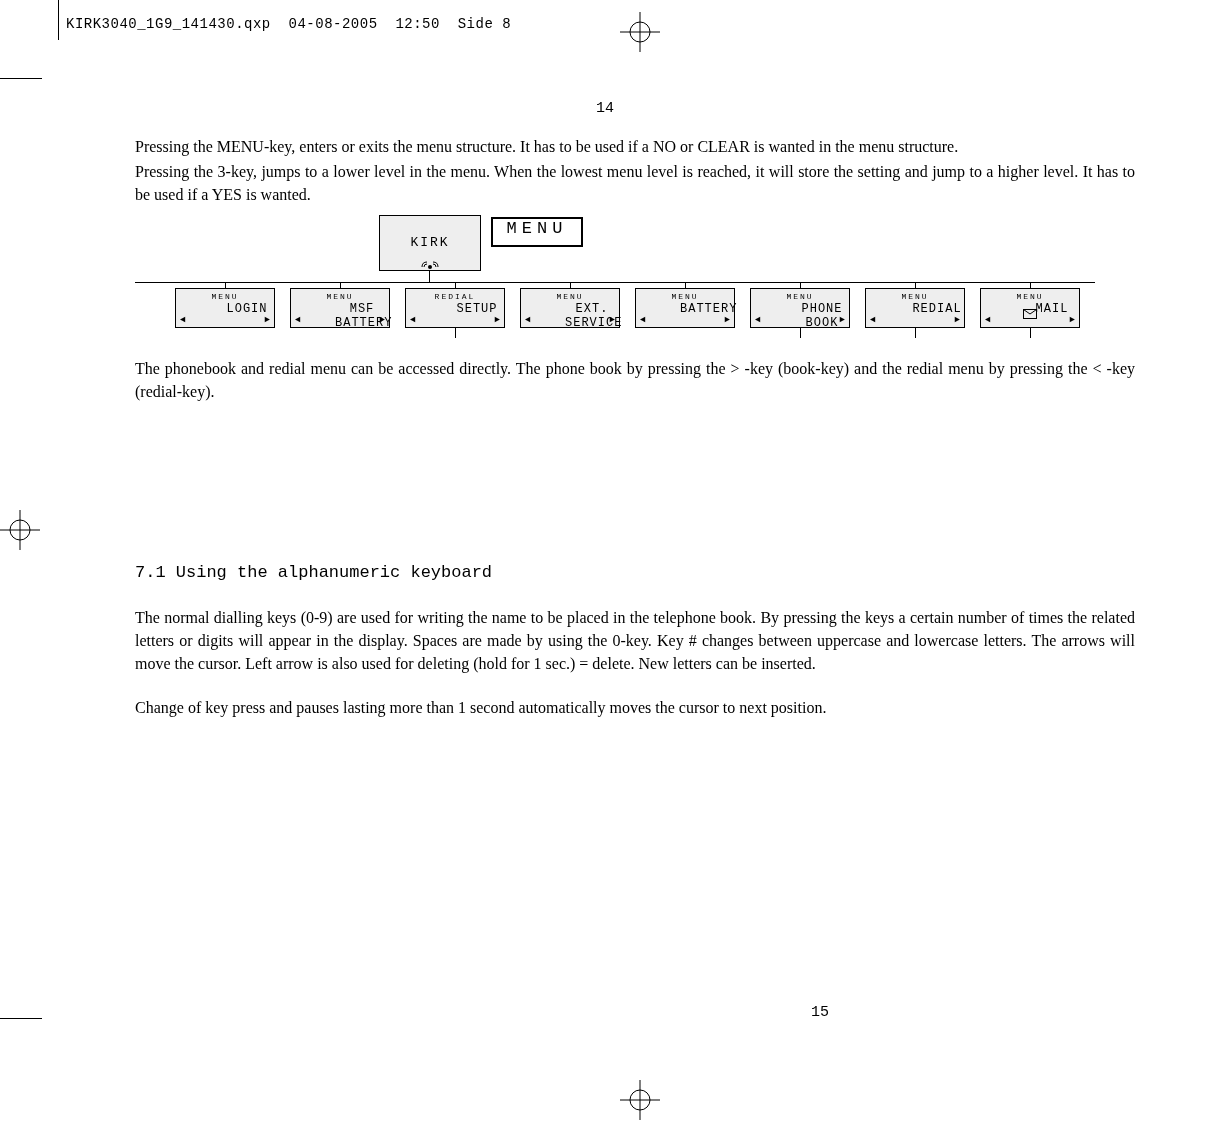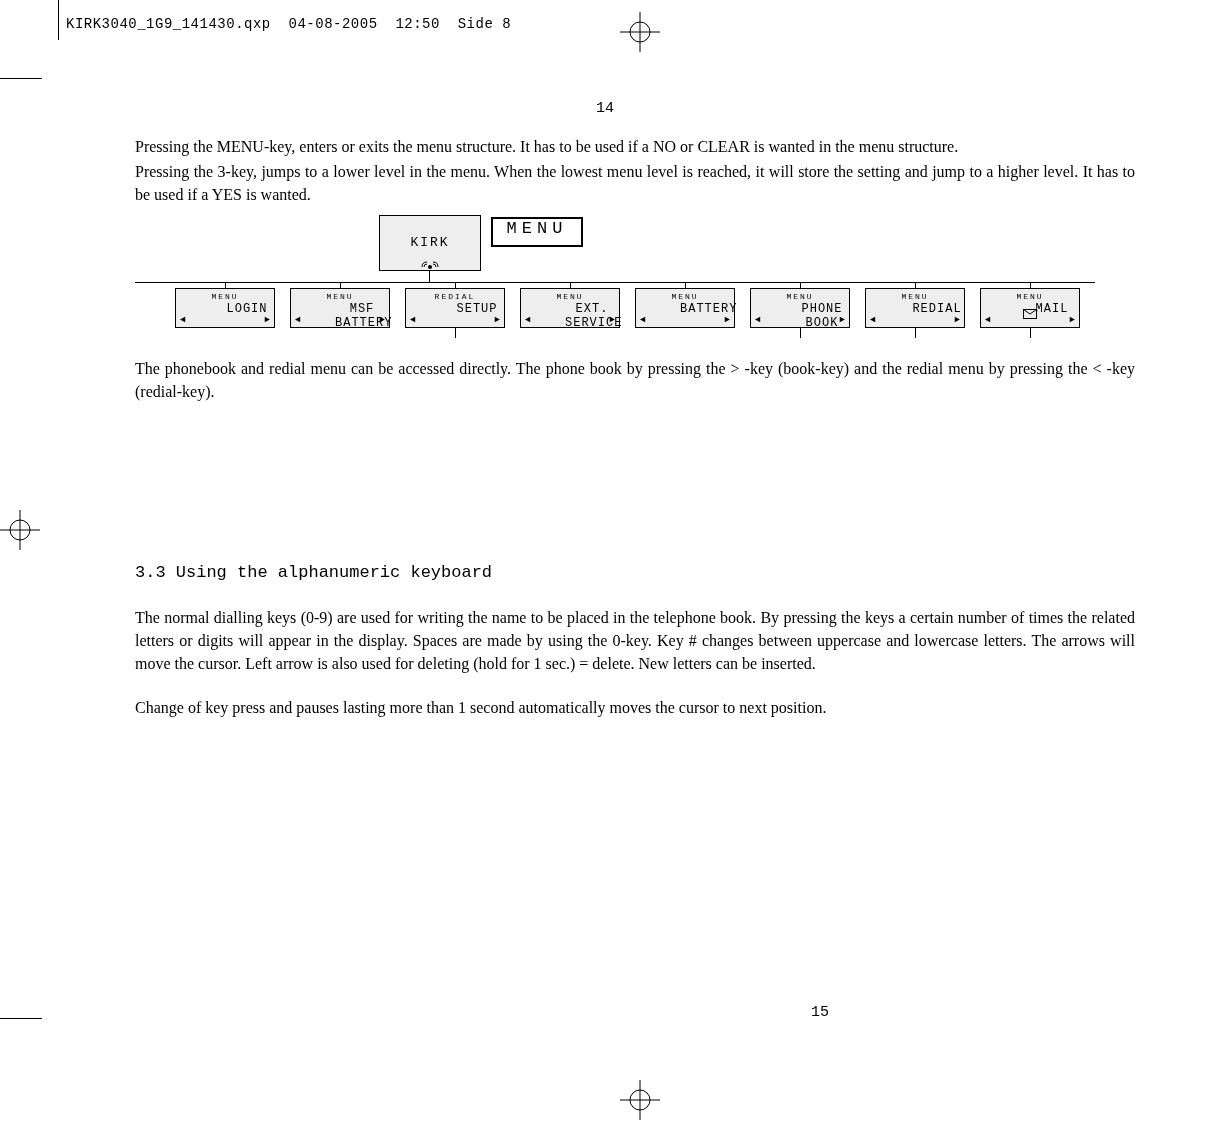--- a/index.html
+++ b/index.html
@@ -358,21 +358,21 @@
                 <path d="M0.5 0.5 L7 5 L13.5 0.5" fill="none" stroke="#000" stroke-width="1"></path>
               </svg></span>
           </div>
           <div class="vstub-bottom"></div>
         </div>
       </div>
   </div>
 
   <p class="para">The phonebook and redial menu can be accessed directly. The phone book by pressing the &gt; -key (book-key) and the redial menu by pressing the &lt; -key (redial-key).</p>
 
-  <div class="section71">3.3 Using the alphanumeric keyboard</div>
+  <div class="section71">7.1 Using the alphanumeric keyboard</div>
   <p class="para" style="margin-bottom:20px">The normal dialling keys (0-9) are used for writing the name to be placed in the telephone book. By pressing the keys a certain number of times the related letters or digits will appear in the display. Spaces are made by using the 0-key. Key # changes between uppercase and lowercase letters. The arrows will move the cursor. Left arrow is also used for deleting (hold for 1 sec.) = delete.  New letters can be inserted.</p>
   <p class="para">Change of key press and pauses lasting more than 1 second automatically moves the cursor to next position.</p>
 </div>
 
 <div class="page-num-bottom"><span>15</span></div>
 
 <div class="reg-mark-bottom reg-mark">
   <svg width="40" height="40">
       <circle cx="20" cy="20" r="10" fill="none" stroke="#000" stroke-width="1"></circle>
       <line x1="0" y1="20" x2="40" y2="20" stroke="#000" stroke-width="1"></line>

